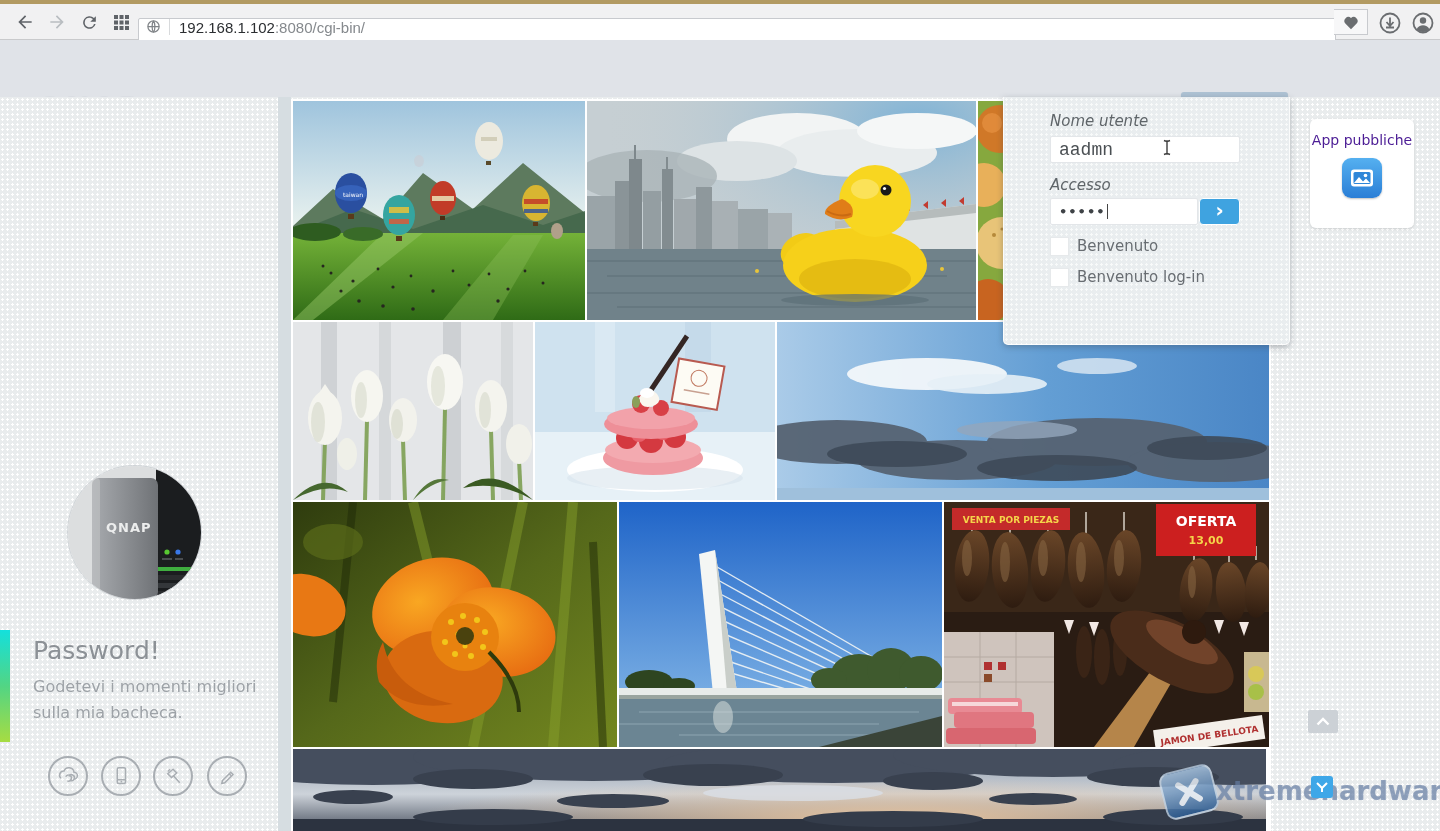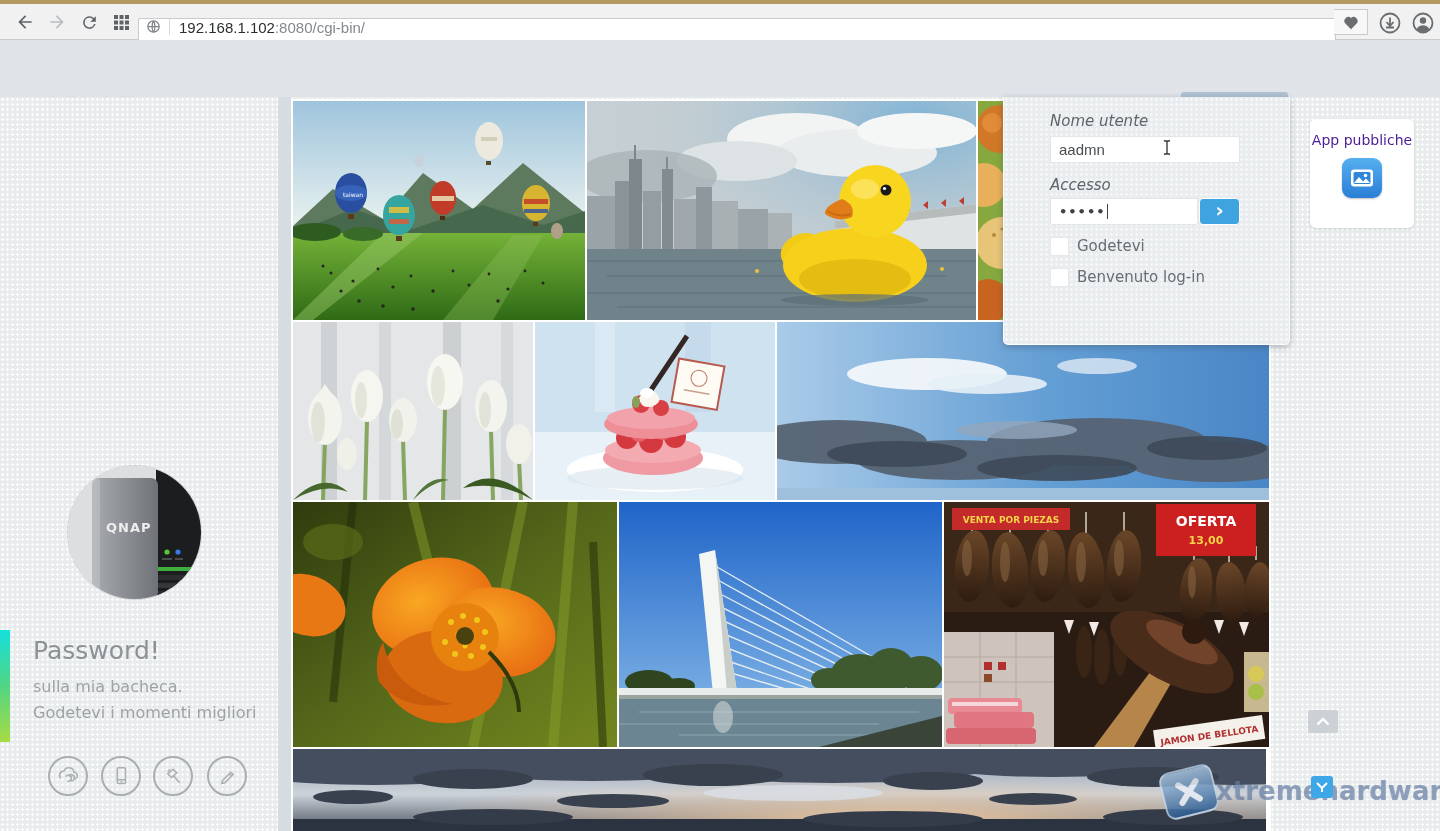--- a/index.html
+++ b/index.html
@@ -38,21 +38,21 @@
   #collage{left:291px;top:99px;width:980px;height:732px;background:#fff;}
   .tile{position:absolute;overflow:hidden;}
   .tile svg{display:block;width:100%;height:100%;}
   
   #login-panel{left:1003px;top:97px;width:285px;height:247px;z-index:10;
     background-color:#e9edef;background-image:radial-gradient(#f8fafa 1.1px, rgba(255,255,255,0) 1.2px);
     background-size:5px 5px;border-radius:0 0 5px 5px;box-shadow:0 2px 6px rgba(60,70,80,.35);
     border:1px solid rgba(255,255,255,.8);border-top:none;}
   .fld-label{position:absolute;left:46px;font-size:15px;color:#5f6569;font-style:italic;}
   .txt-input{position:absolute;left:46px;width:190px;height:27px;background:#fff;border:1px solid #e3e6e9;
-    border-radius:2px;font-family:Liberation Sans, sans-serif;font-size:15px;color:#4a4f53;padding:0 0 0 8px;box-sizing:border-box;}
+    border-radius:2px;font-family:Liberation Mono, monospace;font-size:18px;color:#4a4f53;padding:0 0 0 8px;box-sizing:border-box;}
   #pwd-field{position:absolute;left:46px;top:101px;width:148px;height:27px;background:#fff;border:1px solid #e3e6e9;
     border-radius:2px;display:flex;align-items:center;padding-left:8px;box-sizing:border-box;}
   #pwd-field .mask{font-size:13px;letter-spacing:1px;color:#3f4347;font-weight:bold;}
   #pwd-field .caret{width:1px;height:15px;background:#444;margin-left:1px;}
   #pwd-submit{position:absolute;left:195px;top:101px;width:41px;height:27px;background:#3fa3e0;
     border:1px solid #fff;border-radius:4px;box-sizing:border-box;display:flex;align-items:center;
     justify-content:center;cursor:pointer;color:#fff;font-size:20px;font-weight:bold;line-height:1;padding-bottom:3px;}
   .cbox{position:absolute;left:46px;width:17px;height:17px;background:#fff;border:1px solid #e6e9eb;cursor:pointer;}
   .cbox-label{position:absolute;left:73px;font-size:15px;color:#686d72;cursor:pointer;}
   #ibeam{position:absolute;left:158px;top:42px;}
@@ -695,21 +695,21 @@
     </div>
     <div class="fld-label" style="top:79px;">Accesso</div>
     <div id="pwd-field">
       <span class="mask">•••••</span>
         <span class="caret"></span>
     </div>
     <div id="pwd-submit">
       <span>›</span>
     </div>
     <div class="cbox" style="top:140px;"></div>
-    <div class="cbox-label" style="top:140px;">Godetevi</div>
+    <div class="cbox-label" style="top:140px;">Benvenuto</div>
     <div class="cbox" style="top:171px;"></div>
     <div class="cbox-label" style="top:171px;">Benvenuto log-in</div>
   </div>
 
   <div class="abs" id="apps-card">
     <div class="title">App pubbliche</div>
     <div id="photo-app-icon">
       <svg width="28" height="28" viewBox="0 0 28 28">
         <rect x="3" y="5.5" width="22" height="17" rx="3" fill="#ffffff"></rect>
         <rect x="5.5" y="8" width="17" height="12" rx="1.5" fill="#2e86d8"></rect>
@@ -766,22 +766,22 @@
       <rect x="90" y="101" width="43" height="4" fill="#3fae3f"></rect>
       <rect x="90" y="109" width="43" height="5" fill="#2a2c2e"></rect>
       <rect x="90" y="117" width="43" height="5" fill="#34373a"></rect>
       <rect x="90" y="125" width="43" height="5" fill="#2a2c2e"></rect>
     </svg>
   </div>
 
   <div class="abs" id="gradient-stripe"></div>
   <div class="abs" id="welcome">
     <div class="title">Password!</div>
+    <div class="line">Godetevi i momenti migliori</div>
     <div class="line">sulla mia bacheca.</div>
-    <div class="line">Godetevi i momenti migliori</div>
   </div>
 
   <div class="action-circle" style="left:48px;">
     <svg width="24" height="24" viewBox="0 0 32 32">
         <g fill="none" stroke="#a9aeb3" stroke-width="2">
       <path d="M24,20 a4.5,4.5 0 0 0 0,-9 a7,7 0 0 0 -13.5,-1.5 a5.5,5.5 0 0 0 -4,9.5"></path>
       <path d="M13,17 a4,4 0 1 1 2,5.5 M19,22 a4,4 0 1 0 -2,-5.5"></path>
     </g>
       </svg>
   </div>

